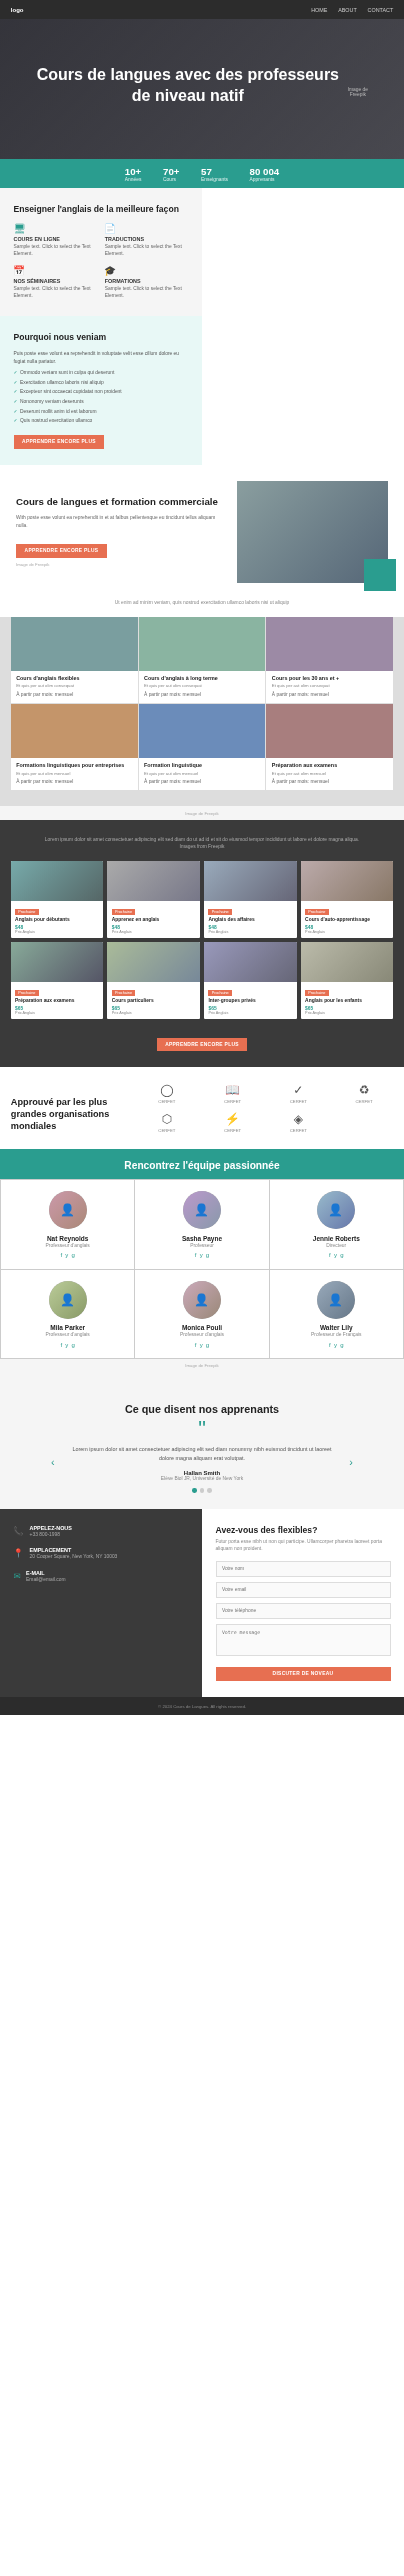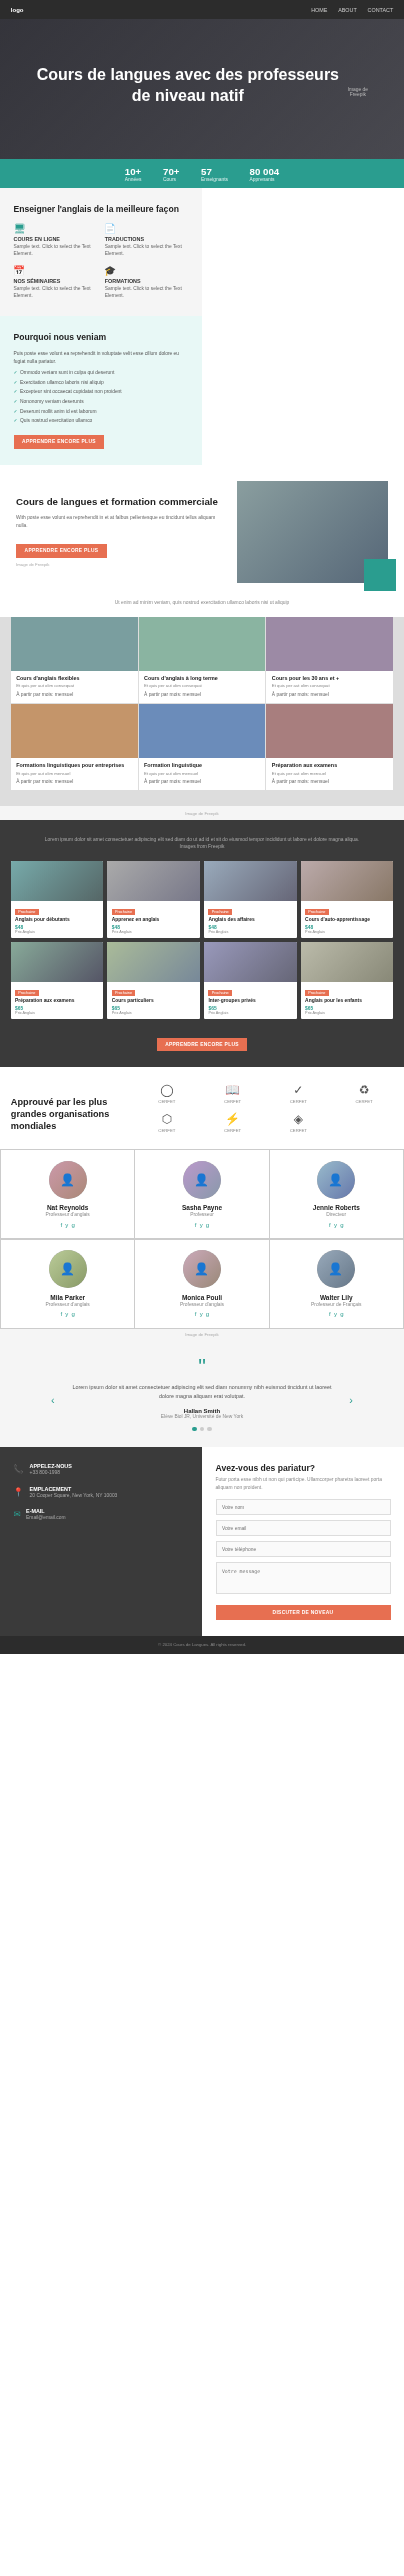--- a/index.html
+++ b/index.html
@@ -580,20 +580,23 @@
       <span class="logo-label">CERFET</span>
     </div>
     <div class="logo-item">
       <span class="logo-icon">◈</span>
       <span class="logo-label">CERFET</span>
     </div>
   </div>
 </div>
 
 <div class="team-section">
+  <div class="team-header">
+    <h2>Rencontrez l'équipe passionnée</h2>
+  </div>
   <div class="team-grid">
 
     <div class="team-card">
       <div class="team-avatar">
         <div class="avatar-img" style="background:linear-gradient(135deg,#c9a,#a87);">👤</div>
       </div>
       <div class="team-name">Nat Reynolds</div>
       <div class="team-role">Professeur d'anglais</div>
       <div class="team-social">
         <span class="social-icon">f</span>
@@ -660,20 +663,21 @@
         <span class="social-icon">f</span>
         <span class="social-icon">y</span>
         <span class="social-icon">g</span>
       </div>
     </div>
   </div>
   <div class="team-image-label">Image de Freepik</div>
 </div>
 
 <div class="testimonials">
+  <div class="section-heading">Ce que disent nos apprenants</div>
   <div class="testimonial-quote-icon">"</div>
   <div class="testimonial-box">
     <div class="testimonial-arrows">
       <span class="arrow-btn">‹</span>
       <span class="arrow-btn">›</span>
     </div>
     <div class="testimonial-text">Lorem ipsum dolor sit amet consectetuer adipiscing elit sed diam nonummy nibh euismod tincidunt ut laoreet dolore magna aliquam erat volutpat.</div>
     <div class="testimonial-author">Hallan Smith</div>
     <div class="testimonial-author-role">Elève Biol JR, Université de New York</div>
   </div>
@@ -703,21 +707,21 @@
     </div>
     <div class="contact-item">
       <span class="contact-icon">✉</span>
       <div>
         <div class="contact-label">E-MAIL</div>
         <div class="contact-value">Email@email.com</div>
       </div>
     </div>
   </div>
   <div class="contact-right">
-    <h2>Avez-vous des pariatur?</h2>
+    <h2>Avez-vous des flexibles?</h2>
     <p>Futur porta esse nibh ut non qui participe. Ullamcorper pharetra laoreet porta aliquam non proident.</p>
     <div class="form-field">
       <input type="text" placeholder="Votre nom" style="">
     </div>
     <div class="form-field">
       <input type="email" placeholder="Votre email" style="">
     </div>
     <div class="form-field">
       <input type="tel" placeholder="Votre téléphone" style="">
     </div>

